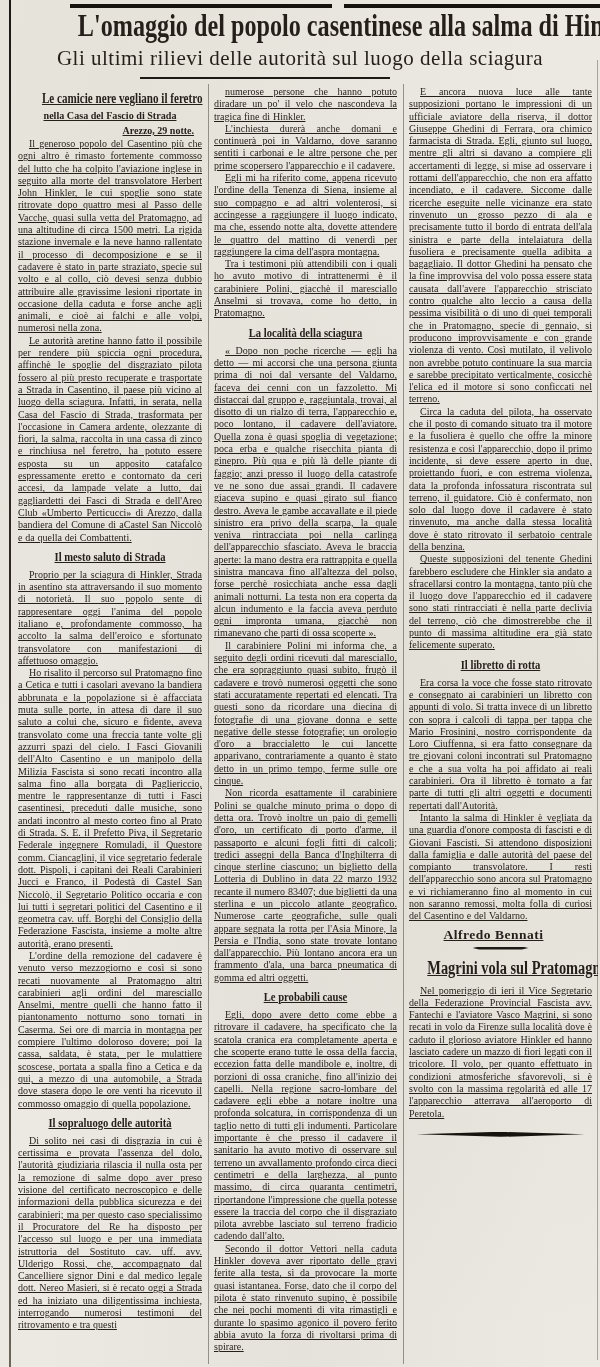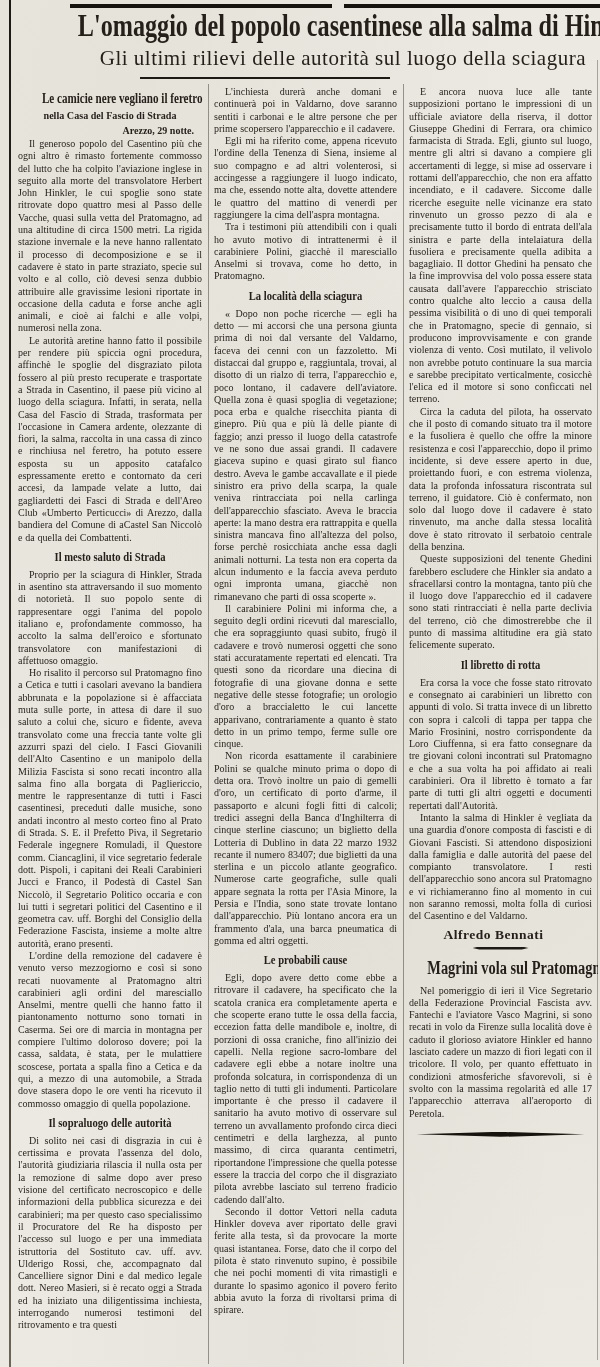--- a/index.html
+++ b/index.html
@@ -22,30 +22,30 @@
   .right-border{position:absolute;right:2px;top:60px;width:1px;height:1300px;background:rgba(40,35,28,0.35);}
   .subhead-rule{position:absolute;left:140px;top:77px;width:250px;height:2px;background:#1d1914;}
 
   
   .headline{
     position:absolute;top:8px;left:14px;width:580px;text-align:center;white-space:nowrap;
     font-size:31px;font-weight:bold;letter-spacing:0px;
     transform:scaleX(0.78);transform-origin:center;
   }
   .subheadline{
-    position:absolute;top:46px;left:14px;width:572px;text-align:right;white-space:nowrap;
+    position:absolute;top:46px;left:14px;width:572px;text-align:center;white-space:nowrap;
     font-size:21px;font-weight:normal;letter-spacing:0.5px;
   }
 
   
   .cols{
     position:absolute;top:84px;left:13px;width:585px;height:1280px;
     display:flex;overflow:hidden;
   }
-  .col{width:195px;box-sizing:border-box;padding:2px 6px 0 5px;overflow:hidden;}
+  .col{width:195px;box-sizing:border-box;padding:2px 6px 0 5px;overflow:hidden;text-decoration:underline;}
   .col + .col{border-left:1px solid rgba(45,40,32,0.45);}
 
   .p{
     margin:0;font-size:10px;line-height:12.3px;text-align:justify;text-indent:11px;
     word-spacing:0.3px;
   }
   .section-head{
     margin:6px 0 4px;text-align:center;font-size:12.5px;font-weight:bold;white-space:nowrap;
     transform:scaleX(0.85);transform-origin:center;
   }
@@ -89,20 +89,21 @@
     <p class="p">Le autorità aretine hanno fatto il possibile per rendere più spiccia ogni procedura, affinchè le spoglie del disgraziato pilota fossero al più presto recuperate e trasportate a Strada in Casentino, il paese più vicino al luogo della sciagura. Infatti, in serata, nella Casa del Fascio di Strada, trasformata per l'occasione in Camera ardente, olezzante di fiori, la salma, raccolta in una cassa di zinco e rinchiusa nel feretro, ha potuto essere esposta su un apposito catafalco espressamente eretto e contornato da ceri accesi, da lampade velate a lutto, dai gagliardetti dei Fasci di Strada e dell'Areo Club «Umberto Perticucci» di Arezzo, dalla bandiera del Comune di aCastel San Niccolò e da quella dei Combattenti.</p>
     <div class="section-head">Il mesto saluto di Strada</div>
     <p class="p">Proprio per la sciagura di Hinkler, Strada in asentino sta attraversando il suo momento di notorietà. Il suo popolo sente di rappresentare oggi l'anima del popolo italiano e, profondamente commosso, ha accolto la salma dell'eroico e sfortunato transvolatore con manifestazioni di affettuoso omaggio.</p>
     <p class="p">Ho risalito il percorso sul Pratomagno fino a Cetica e tutti i casolari avevano la bandiera abbrunata e la popolazione si è affacciata muta sulle porte, in attesa di dare il suo saluto a colui che, sicuro e fidente, aveva transvolato come una freccia tante volte gli azzurri spazi del cielo. I Fasci Giovanili dell'Alto Casentino e un manipolo della Milizia Fascista si sono recati incontro alla salma fino alla borgata di Pagliericcio, mentre le rappresentanze di tutti i Fasci casentinesi, preceduti dalle musiche, sono andati incontro al mesto corteo fino al Prato di Strada. S. E. il Prefetto Piva, il Segretario Federale ingegnere Romuladi, il Questore comm. Ciancaglini, il vice segretario federale dott. Pispoli, i capitani dei Reali Carabinieri Jucci e Franco, il Podestà di Castel San Niccolò, il Segretario Politico occaria e con lui tutti i segretari politici del Casentino e il geometra cav. uff. Borghi del Consiglio della Federazione Fascista, insieme a molte altre autorità, erano presenti.</p>
     <p class="p">L'ordine della remozione del cadavere è venuto verso mezzogiorno e così si sono recati nuovamente al Pratomagno altri carabinieri agli ordini del maresciallo Anselmi, mentre quelli che hanno fatto il piantonamento notturno sono tornati in Caserma. Sei ore di marcia in montagna per compiere l'ultimo doloroso dovere; poi la cassa, saldata, è stata, per le mulattiere scoscese, portata a spalla fino a Cetica e da qui, a mezzo di una automobile, a Strada dove stasera dopo le ore venti ha ricevuto il commosso omaggio di quella popolazione.</p>
     <div class="section-head">Il sopraluogo delle autorità</div>
     <p class="p">Di solito nei casi di disgrazia in cui è certissima e provata l'assenza del dolo, l'autorità giudiziaria rilascia il nulla osta per la remozione di salme dopo aver preso visione del certificato necroscopico e delle informazioni della pubblica sicurezza e dei carabinieri; ma per questo caso specialissimo il Procuratore del Re ha disposto per l'accesso sul luogo e per una immediata istruttoria del Sostituto cav. uff. avv. Ulderigo Rossi, che, accompagnato dal Cancelliere signor Dini e dal medico legale dott. Nereo Masieri, si è recato oggi a Strada ed ha iniziato una diligentissima inchiesta, interrogando numerosi testimoni del ritrovamento e tra questi</p>
   </div>
 
   <div class="col">
+    <p class="p">numerose persone che hanno potuto diradare un po' il velo che nascondeva la tragica fine di Hinkler.</p>
     <p class="p">L'inchiesta durerà anche domani e continuerà poi in Valdarno, dove saranno sentiti i carbonai e le altre persone che per prime scopersero l'apparecchio e il cadavere.</p>
     <p class="p">Egli mi ha riferito come, appena ricevuto l'ordine della Tenenza di Siena, insieme al suo compagno e ad altri volenterosi, si accingesse a raggiungere il luogo indicato, ma che, essendo notte alta, dovette attendere le quattro del mattino di venerdì per raggiungere la cima dell'aspra montagna.</p>
     <p class="p">Tra i testimoni più attendibili con i quali ho avuto motivo di intrattenermi è il carabiniere Polini, giacchè il maresciallo Anselmi si trovava, come ho detto, in Pratomagno.</p>
     <div class="section-head">La località della sciagura</div>
     <p class="p">« Dopo non poche ricerche — egli ha detto — mi accorsi che una persona giunta prima di noi dal versante del Valdarno, faceva dei cenni con un fazzoletto. Mi distaccai dal gruppo e, raggiuntala, trovai, al disotto di un rialzo di terra, l'apparecchio e, poco lontano, il cadavere dell'aviatore. Quella zona è quasi spoglia di vegetazione; poca erba e qualche risecchita pianta di ginepro. Più qua e più là delle piante di faggio; anzi presso il luogo della catastrofe ve ne sono due assai grandi. Il cadavere giaceva supino e quasi girato sul fianco destro. Aveva le gambe accavallate e il piede sinistro era privo della scarpa, la quale veniva rintracciata poi nella carlinga dell'apparecchio sfasciato. Aveva le braccia aperte: la mano destra era rattrappita e quella sinistra mancava fino all'altezza del polso, forse perchè rosicchiata anche essa dagli animali notturni. La testa non era coperta da alcun indumento e la faccia aveva perduto ogni impronta umana, giacchè non rimanevano che parti di ossa scoperte ».</p>
     <p class="p">Il carabiniere Polini mi informa che, a seguito degli ordini ricevuti dal maresciallo, che era sopraggiunto quasi subito, frugò il cadavere e trovò numerosi oggetti che sono stati accuratamente repertati ed elencati. Tra questi sono da ricordare una diecina di fotografie di una giovane donna e sette negative delle stesse fotografie; un orologio d'oro a braccialetto le cui lancette apparivano, contrariamente a quanto è stato detto in un primo tempo, ferme sulle ore cinque.</p>
     <p class="p">Non ricorda esattamente il carabiniere Polini se qualche minuto prima o dopo di detta ora. Trovò inoltre un paio di gemelli d'oro, un certificato di porto d'arme, il passaporto e alcuni fogli fitti di calcoli; tredici assegni della Banca d'Inghilterra di cinque sterline ciascuno; un biglietto della Lotteria di Dublino in data 22 marzo 1932 recante il numero 83407; due biglietti da una sterlina e un piccolo atlante geografico. Numerose carte geografiche, sulle quali appare segnata la rotta per l'Asia Minore, la Persia e l'India, sono state trovate lontano dall'apparecchio. Più lontano ancora era un frammento d'ala, una barca pneumatica di gomma ed altri oggetti.</p>
     <div class="section-head">Le probabili cause</div>
     <p class="p">Egli, dopo avere detto come ebbe a ritrovare il cadavere, ha specificato che la scatola cranica era completamente aperta e che scoperte erano tutte le ossa della faccia, eccezion fatta delle mandibole e, inoltre, di porzioni di ossa craniche, fino all'inizio dei capelli. Nella regione sacro-lombare del cadavere egli ebbe a notare inoltre una profonda solcatura, in corrispondenza di un taglio netto di tutti gli indumenti. Particolare importante è che presso il cadavere il sanitario ha avuto motivo di osservare sul terreno un avvallamento profondo circa dieci centimetri e della larghezza, al punto massimo, di circa quaranta centimetri, riportandone l'impressione che quella potesse essere la traccia del corpo che il disgraziato pilota avrebbe lasciato sul terreno fradicio cadendo dall'alto.</p>
     <p class="p">Secondo il dottor Vettori nella caduta Hinkler doveva aver riportato delle gravi ferite alla testa, sì da provocare la morte quasi istantanea. Forse, dato che il corpo del pilota è stato rinvenuto supino, è possibile che nei pochi momenti di vita rimastigli e durante lo spasimo agonico il povero ferito abbia avuto la forza di rivoltarsi prima di spirare.</p>

